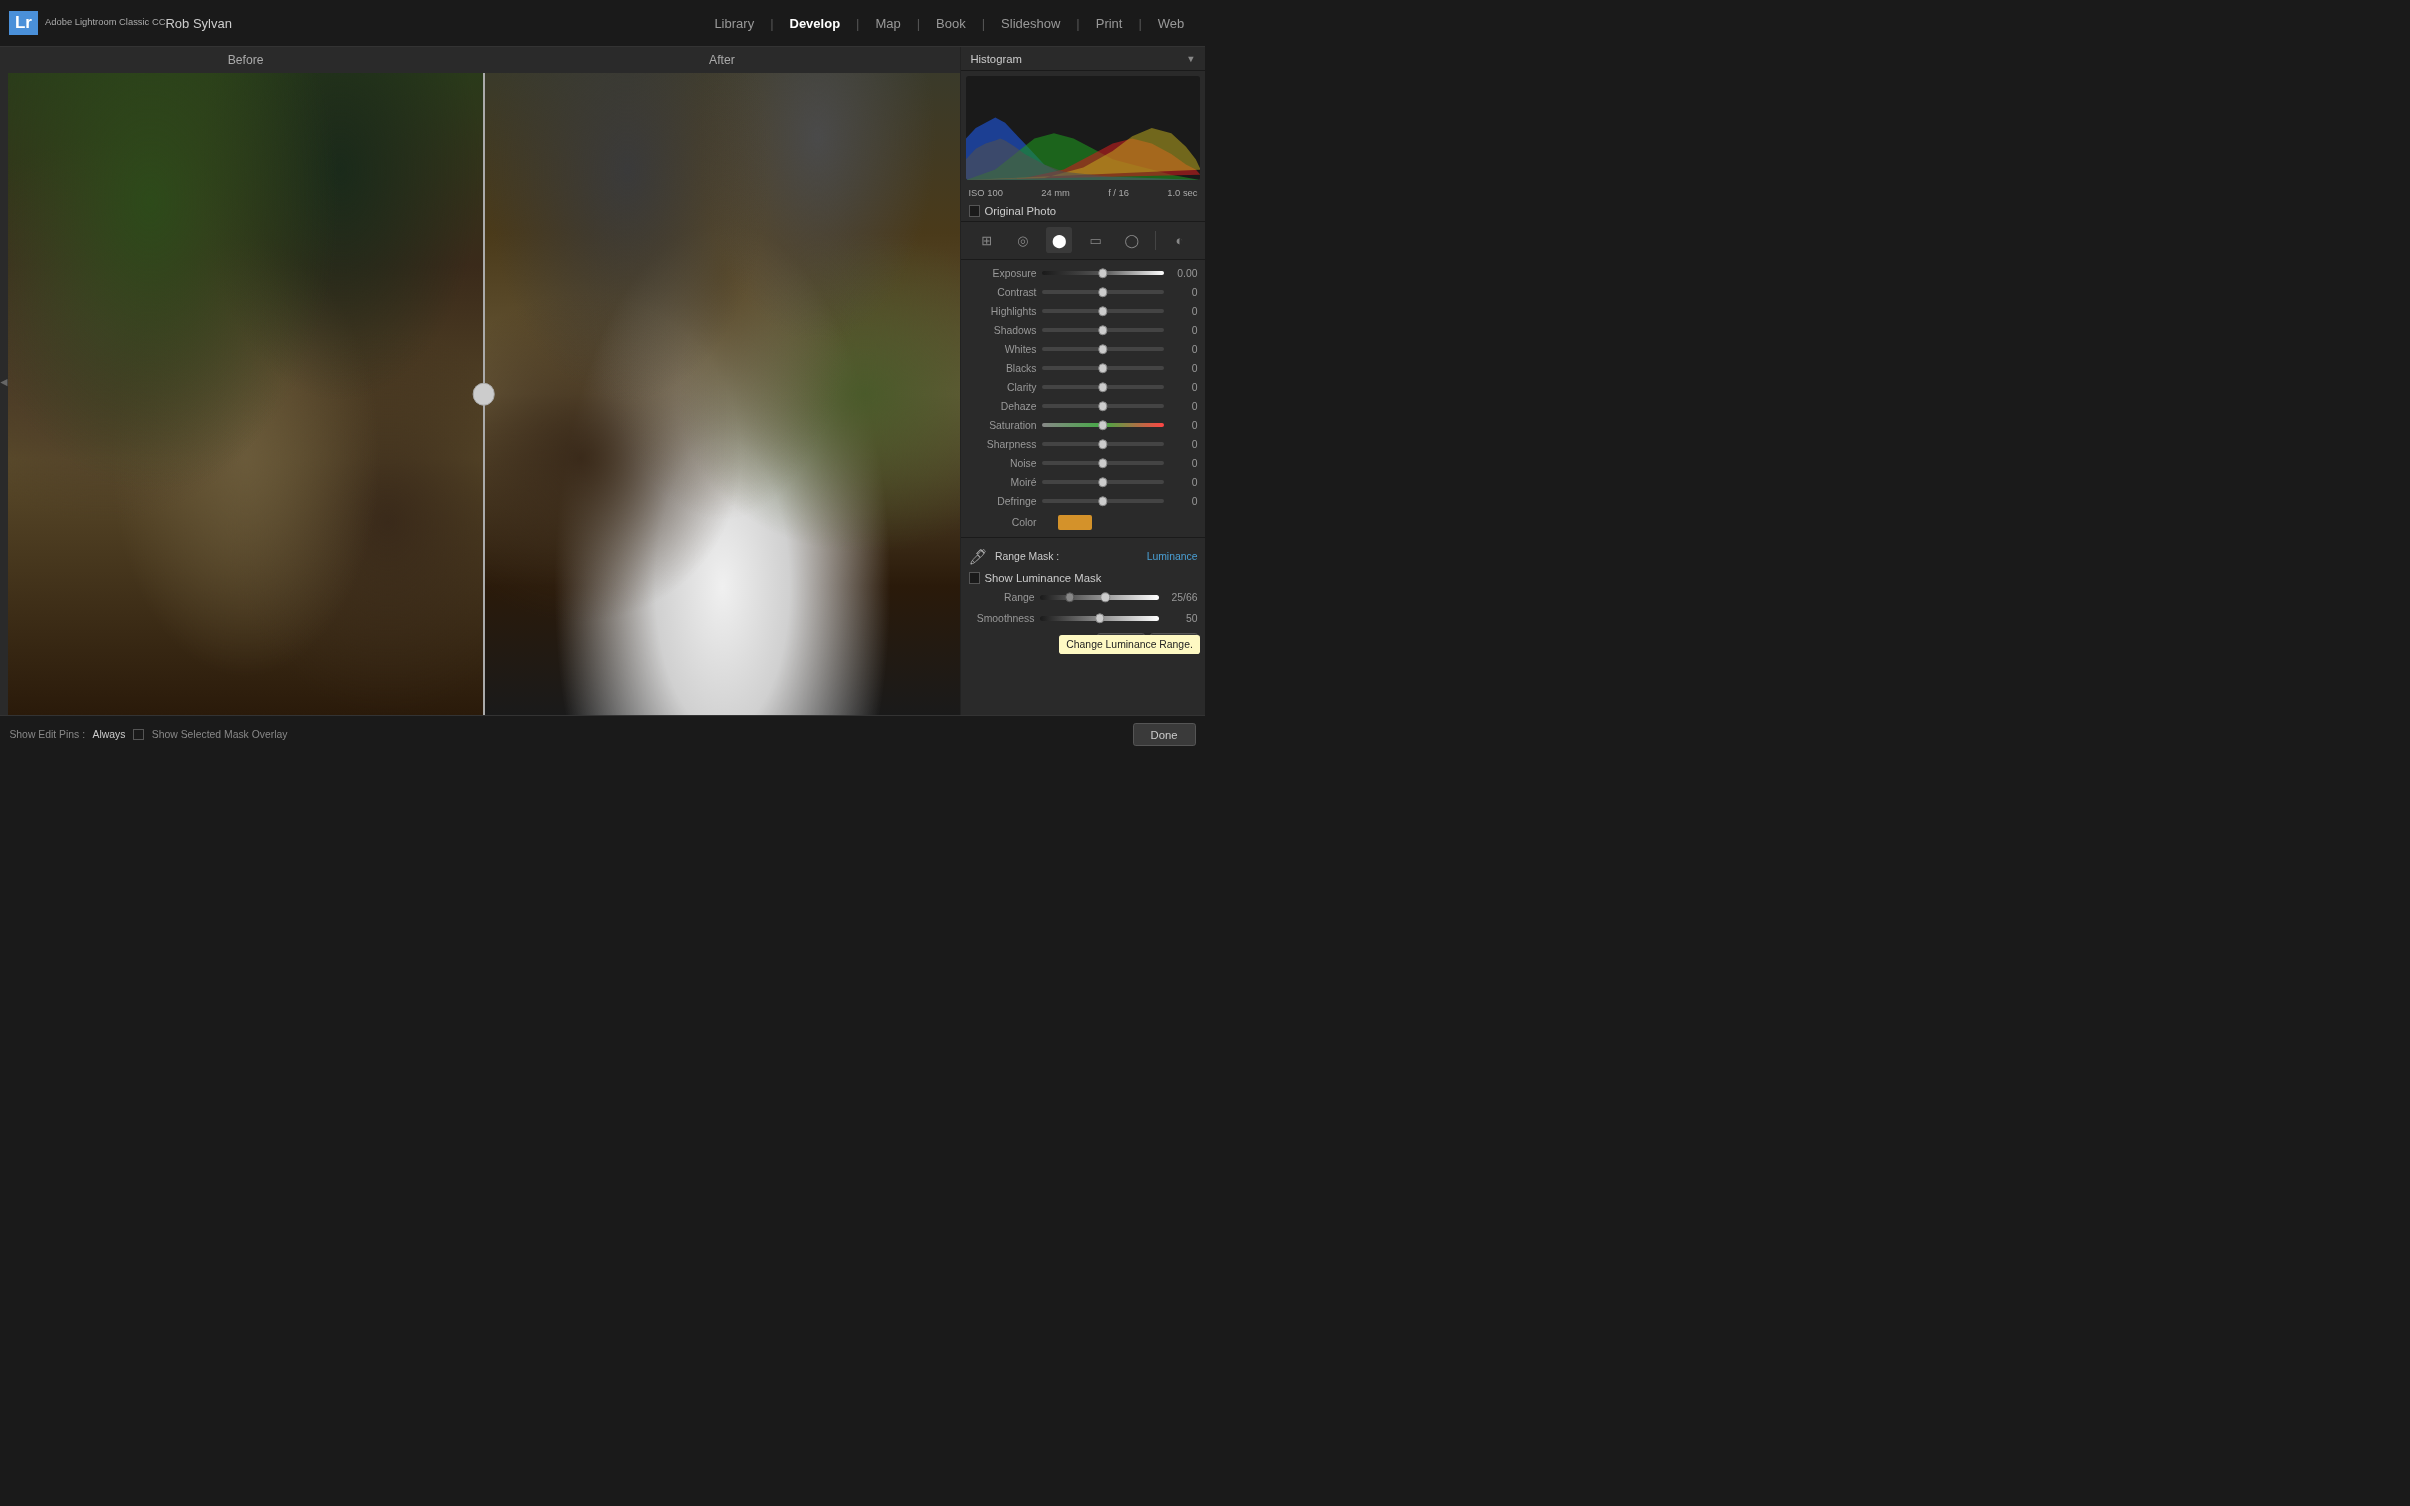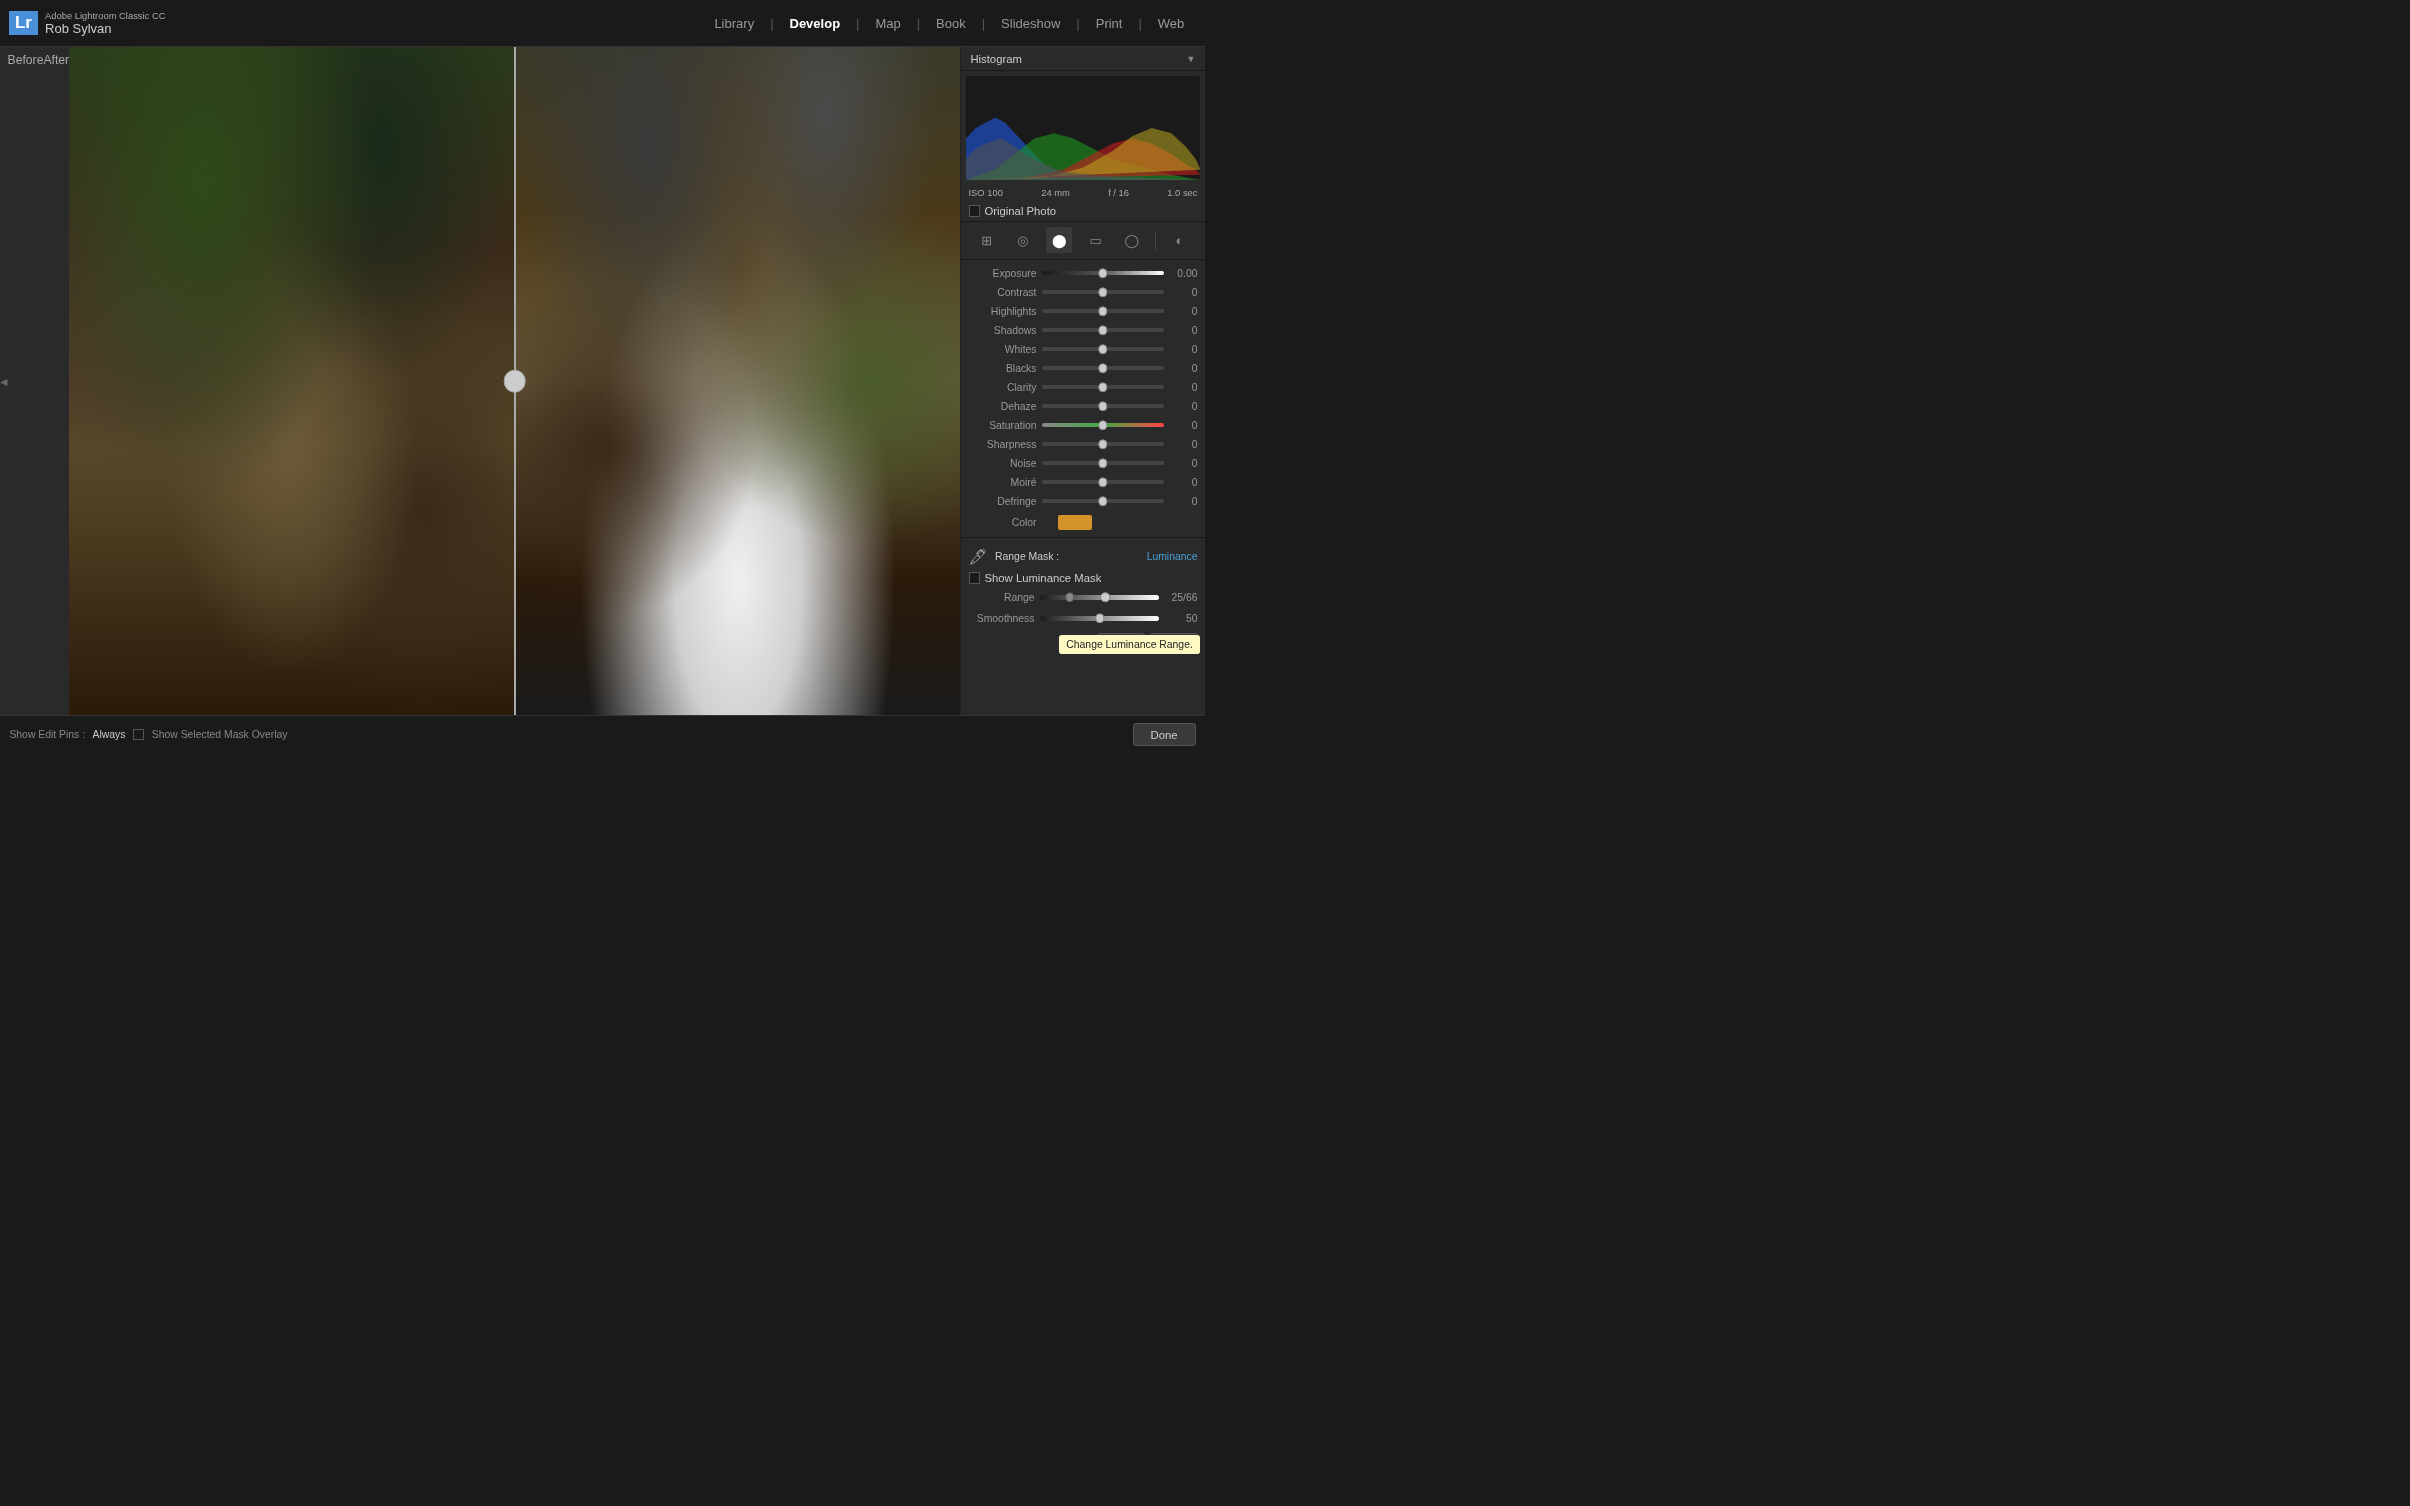--- a/index.html
+++ b/index.html
@@ -31,21 +31,20 @@
     .lr-badge {
       background: #4a90d9;
       color: white;
       font-weight: bold;
       font-size: 17px;
       padding: 1.9px 5.6px;
       margin-right: 7.5px;
     }
     .lr-app-info {
       display: flex;
-      flex-direction: column;
     }
     .lr-app-name {
       font-size: 9.4px;
       color: #aaa;
     }
     .lr-user {
       font-size: 13px;
       color: #ccc;
     }
     .nav-spacer { flex: 1; }
@@ -86,21 +85,21 @@
     }
     .left-panel-arrow {
       color: #666;
       font-size: 9.4px;
     }
 
     
     .center-area {
       flex: 1;
       display: flex;
-      flex-direction: row;
+      flex-direction: column;
       background: #2a2a2a;
     }
     .before-after-labels {
       display: flex;
       background: #2a2a2a;
       height: 26px;
       align-items: center;
     }
     .before-label {
       flex: 1;

